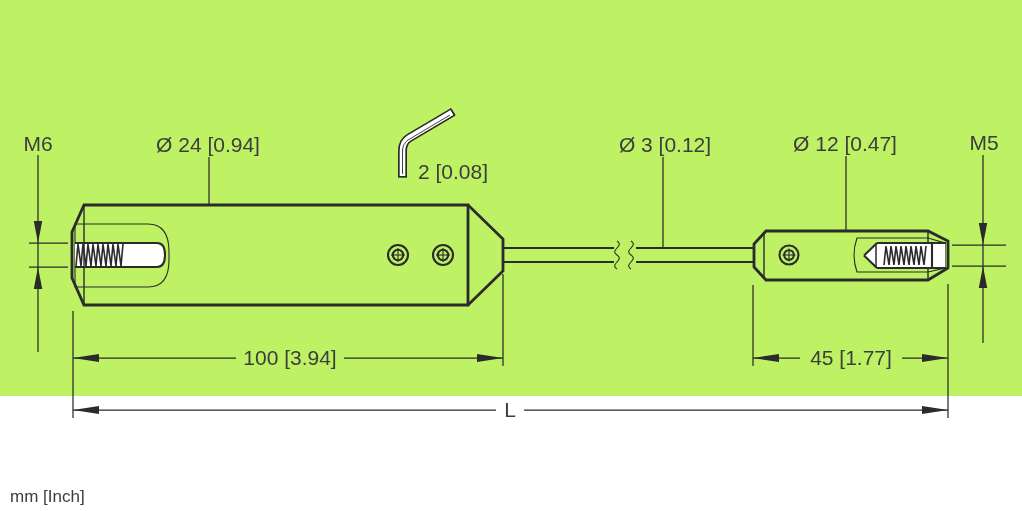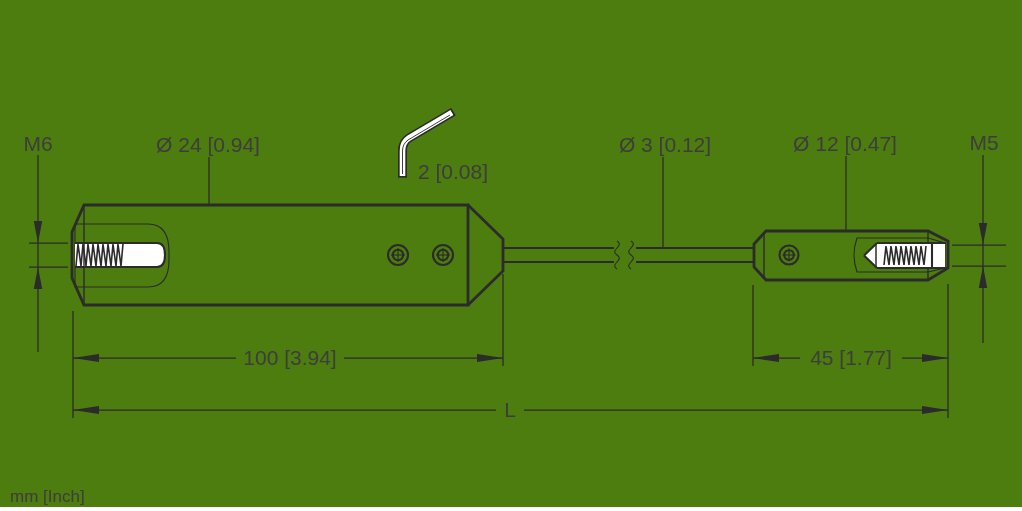--- a/index.html
+++ b/index.html
@@ -2,21 +2,21 @@
 <html><head>
 <meta charset="utf-8">
 <style>
   html, body {
     margin: 0; padding: 0;
     background: #ffffff;
     width: 1022px; height: 511px;
     overflow: hidden;
     font-family: "Liberation Sans", sans-serif;
   }
-  .stage { position: relative; width: 1022px; height: 507px; background: #4d7c0f; }
+  .stage { position: relative; width: 1022px; height: 396px; background: #bef264; }
   svg { display: block; }
 
   
   .ol  { stroke: #2b2b2b; stroke-width: 2.8; fill: none; }   
   .ml  { stroke: #2b2b2b; stroke-width: 2.1; fill: none; }   
   .tg  { stroke: #2b2b2b; stroke-width: 1.4; fill: none; }   
   .tl  { stroke: #2b2b2b; stroke-width: 1.1; fill: none; }   
   .dim { stroke: #2b2b2b; stroke-width: 1.25; fill: none; }  
   .coil{ stroke: #2b2b2b; stroke-width: 1.6; fill: none; }   
   .arr { fill: #2b2b2b; stroke: none; }                      

